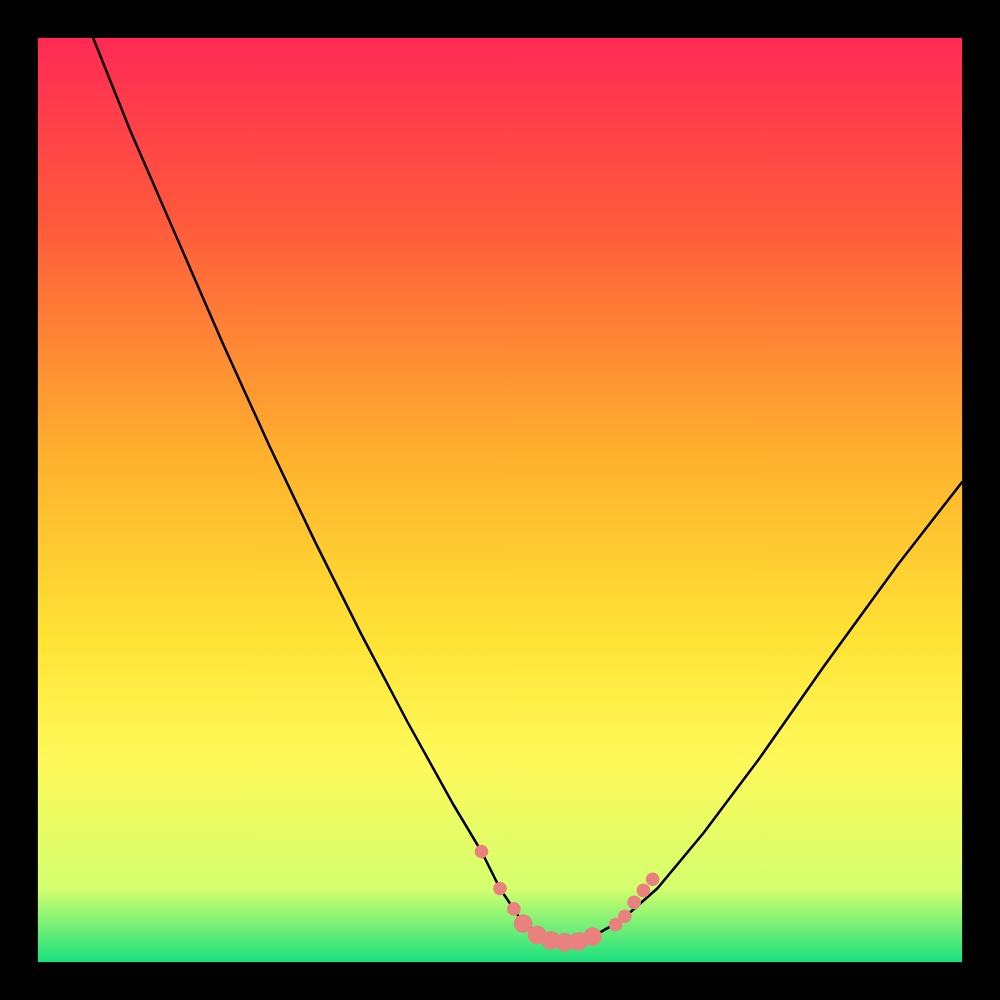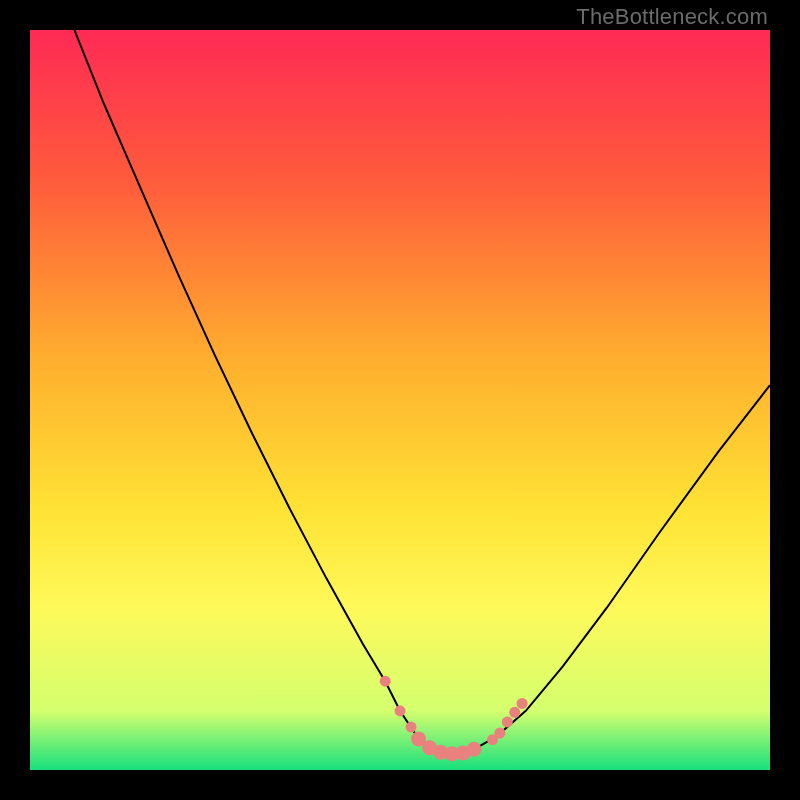--- a/index.html
+++ b/index.html
@@ -34,21 +34,20 @@
     letter-spacing: 0.2px;
     user-select: none;
   }
   svg { display: block; }
 </style>
 </head>
 <body>
 
 <div class="frame">
 
-  <div class="watermark">TheBottleneck.com</div>
 
   <div class="plot">
     <svg id="chart-svg" width="740" height="740" viewBox="0 0 740 740">
       <defs>
         <linearGradient id="bg-grad" x1="0" y1="0" x2="0" y2="1">
             <stop offset="0.0%" stop-color="#ff2a55"></stop>
             <stop offset="20.0%" stop-color="#ff5a3c"></stop>
             <stop offset="45.0%" stop-color="#ffb02e"></stop>
             <stop offset="65.0%" stop-color="#ffe335"></stop>
             <stop offset="78.0%" stop-color="#fff95a"></stop>

